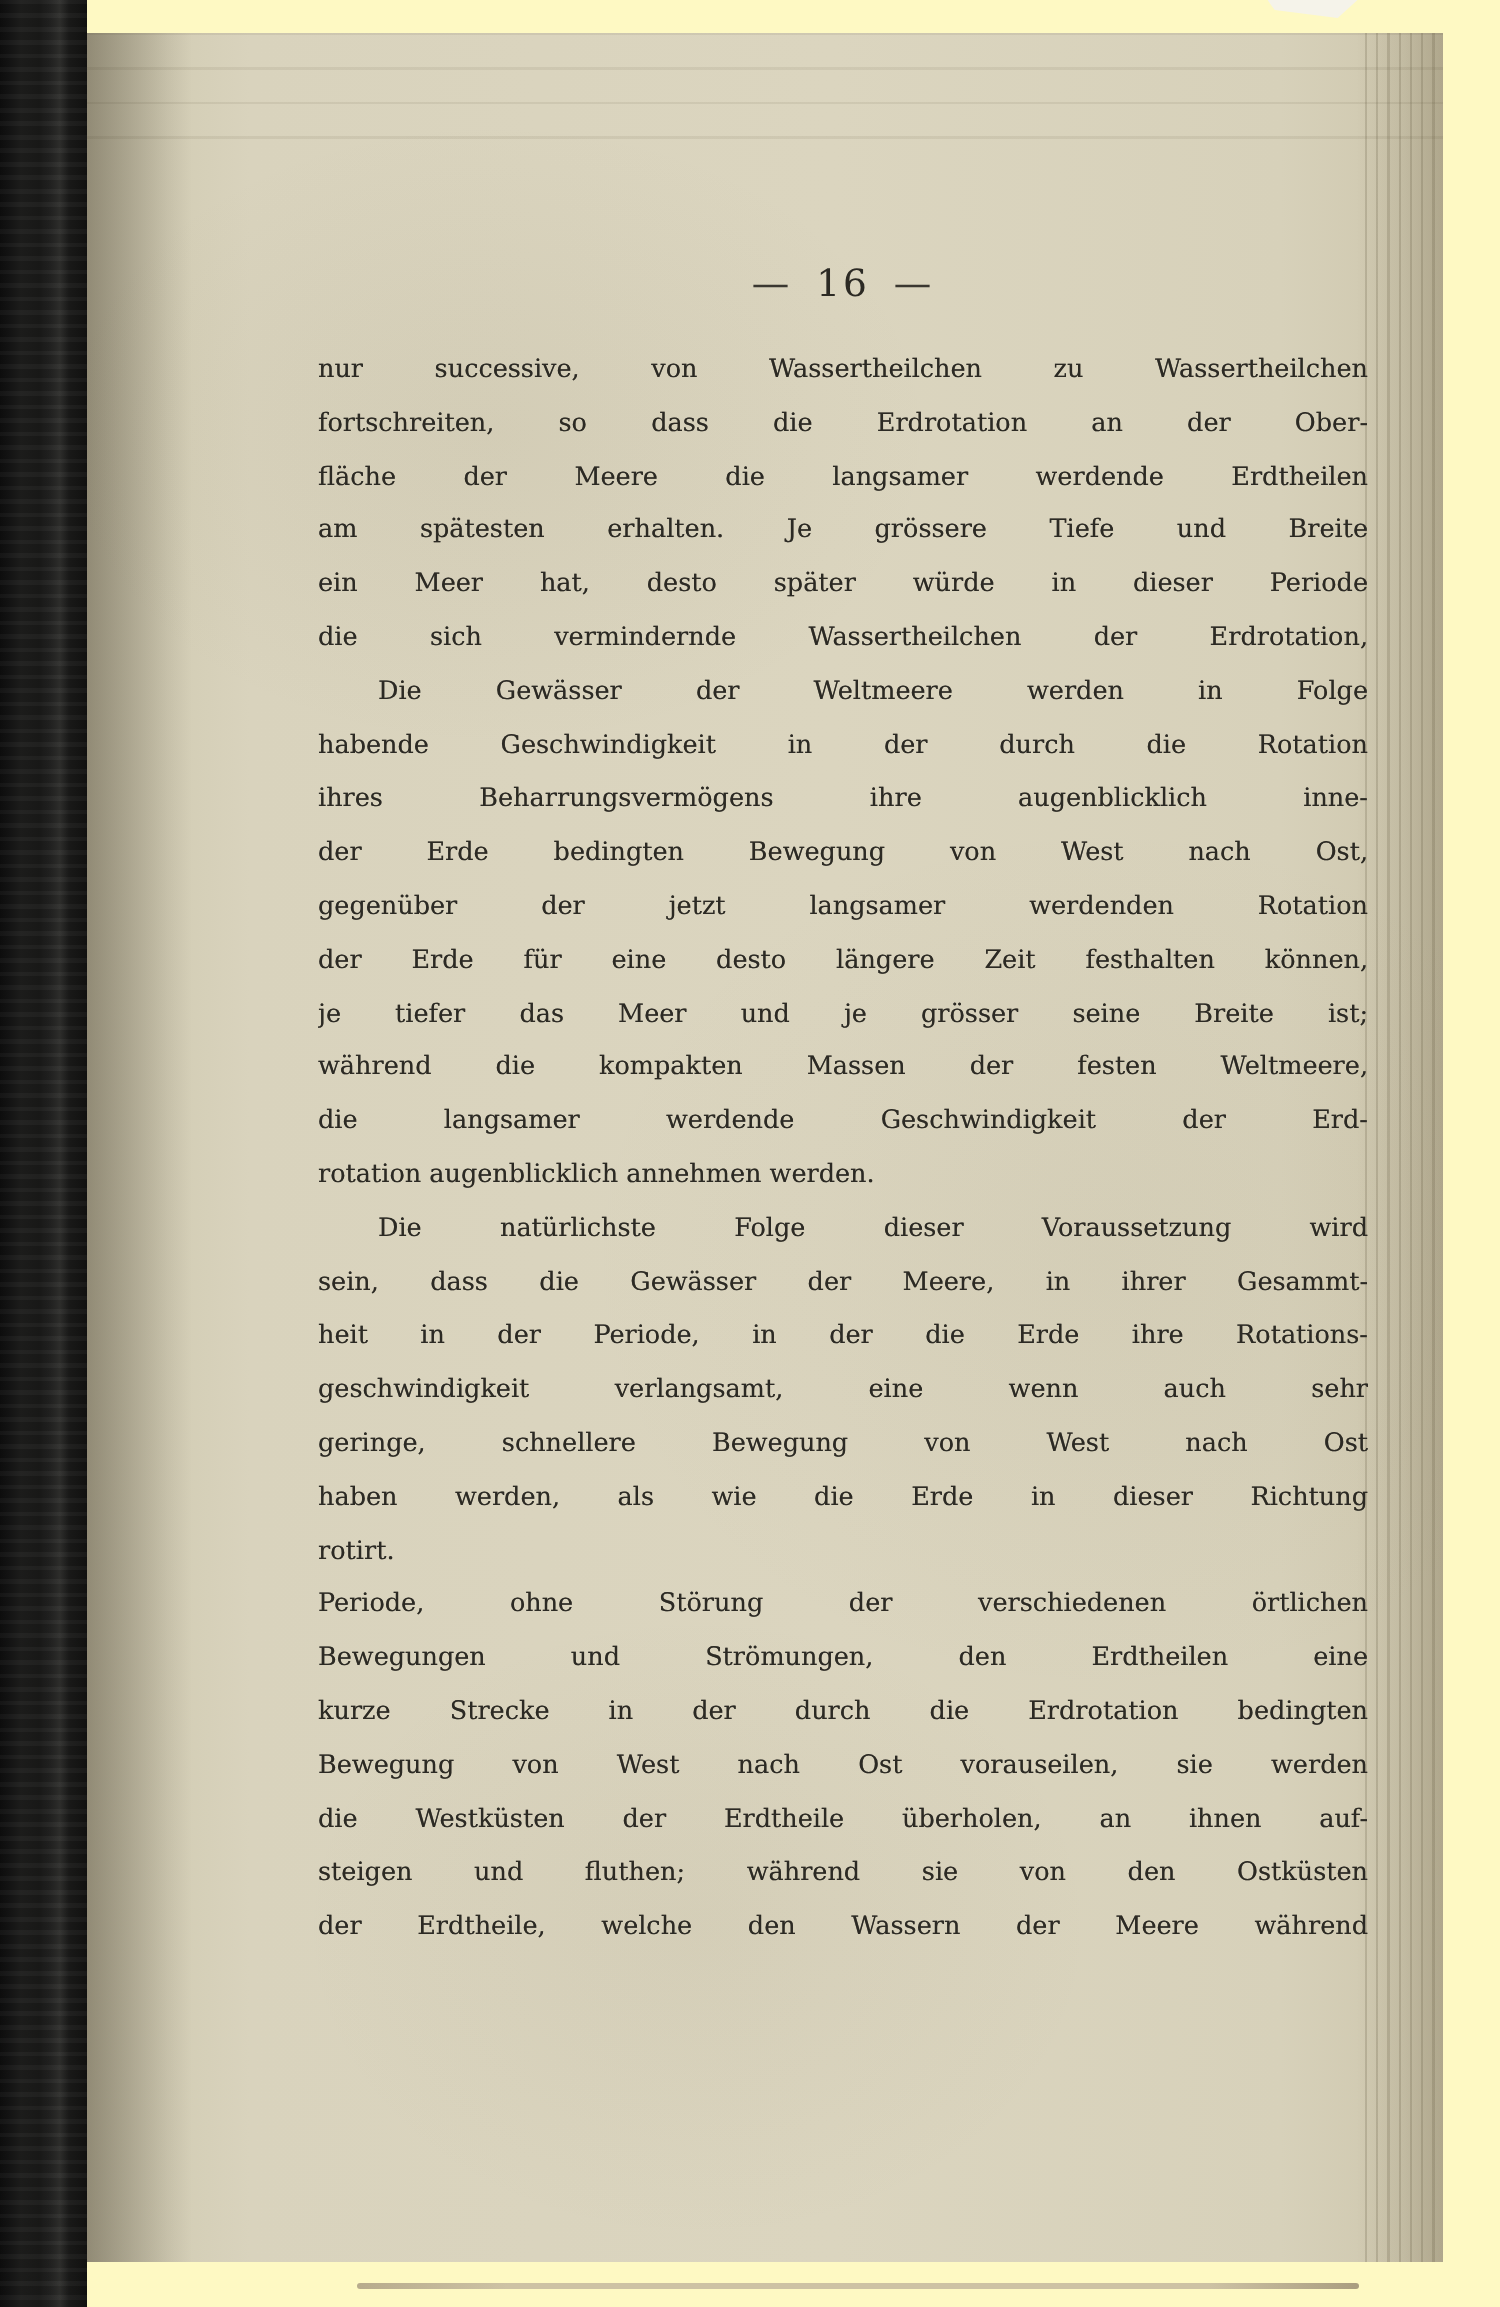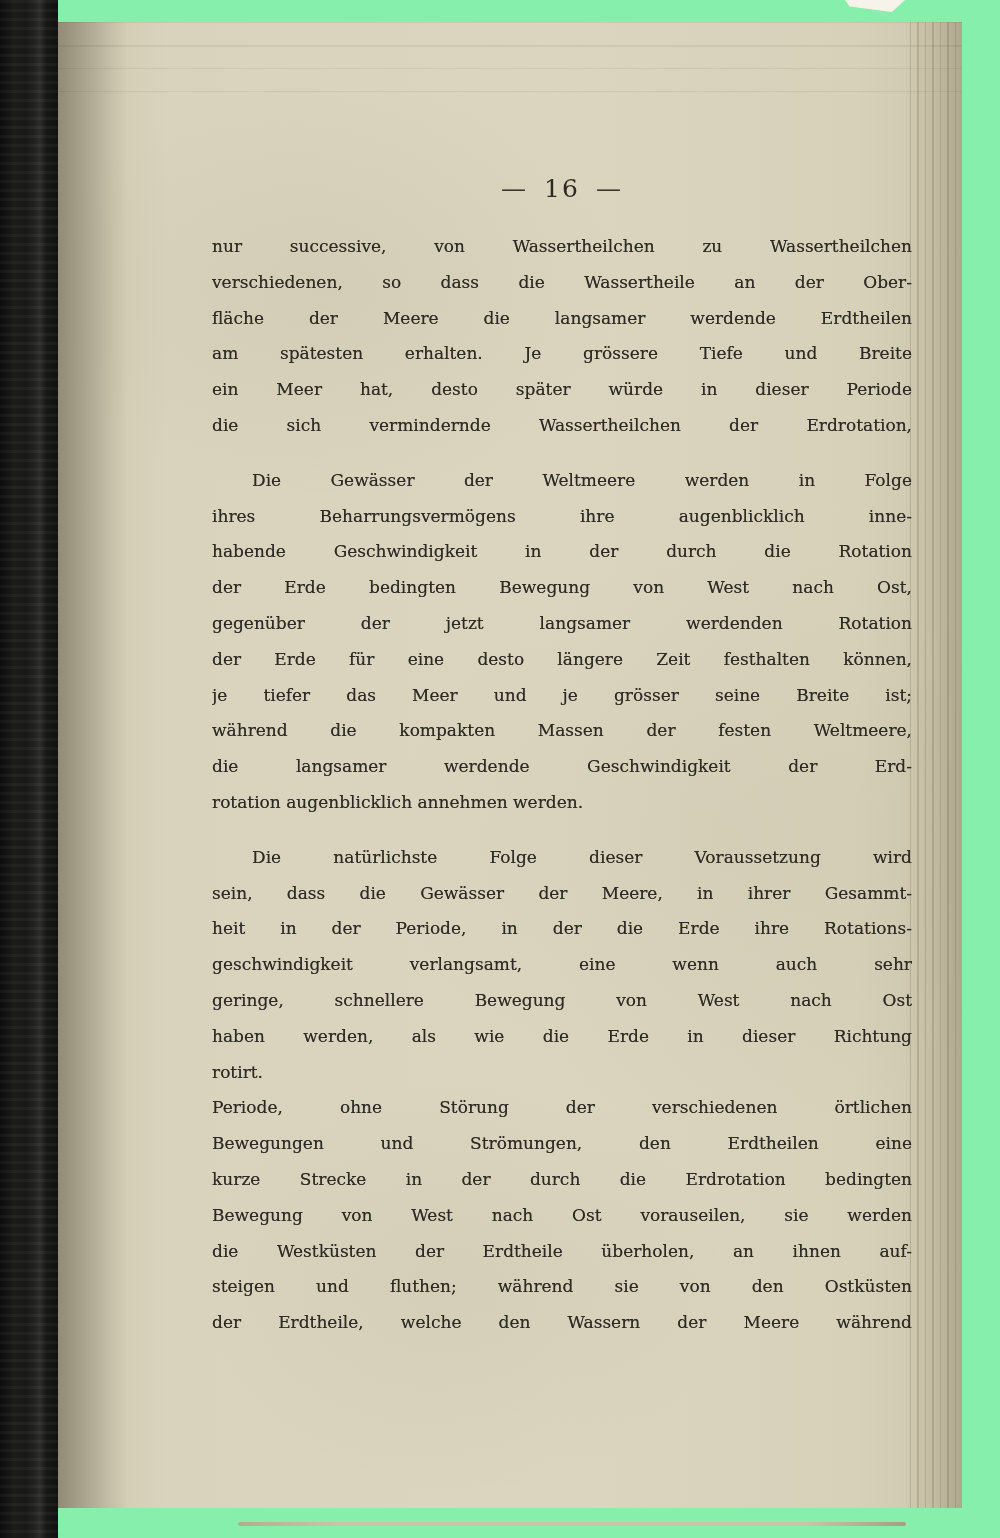--- a/index.html
+++ b/index.html
@@ -1,21 +1,21 @@
 <!DOCTYPE html>
 <html><head>
 <meta charset="utf-8">
 <style>
   html,body{margin:0;padding:0;}
   body{
     width:1000px;height:1538px;
     font-family:"DejaVu Serif","Liberation Serif",serif;
     background:#0b0b0b;overflow:hidden;
   }
-  .scene{position:relative;width:1000px;height:1538px;background:#86efac;}
+  .scene{position:relative;width:1000px;height:1538px;background:#fef9c3;}
 
   
   .binding{
     position:absolute;left:0;top:0;width:58px;height:1538px;
     background:
       linear-gradient(90deg,
         #0e0e0e 0px,#141414 6px,#1d1d1c 14px,#191918 26px,
         #232322 34px,#2f2f2d 40px,#1a1a19 46px,#121211 58px);
   }
   .binding:after{
@@ -84,49 +84,49 @@
     margin-bottom:26px;color:#2c2a24;
   }
   .pagehead .dash{padding:0 16px;color:#3a3730;}
   .line{
     font-size:17px;line-height:35.8px;height:35.8px;
     text-align:justify;text-align-last:justify;
     overflow:hidden;white-space:nowrap;
     text-shadow:0 0 0.4px rgba(44,42,36,0.6);
   }
   .line.lastline{text-align-last:left;}
-  .line.indent{text-indent:40px;margin-top:19px;}
+  .line.indent{text-indent:40px;}
 </style>
 </head>
 <body>
 
 <div class="scene">
 
   <div class="binding"></div>
 
   <div class="page">
     <div class="mottle"></div>
     <div class="edge-top"></div>
     <div class="edge-right"></div>
     <div class="gutter"></div>
 
     <div class="textblock">
       <div class="pagehead">
         <span class="dash">—</span><span>16</span><span class="dash">—</span>
       </div>
       <div id="lines">
           <div class="line">nur successive, von Wassertheilchen zu Wassertheilchen</div>
-          <div class="line">verschiedenen, so dass die Wassertheile an der Ober-</div>
+          <div class="line">fortschreiten, so dass die Erdrotation an der Ober-</div>
           <div class="line">fläche der Meere die langsamer werdende Erdtheilen</div>
           <div class="line">am spätesten erhalten.  Je grössere Tiefe und Breite</div>
           <div class="line">ein Meer hat, desto später würde in dieser Periode</div>
           <div class="line">die sich vermindernde Wassertheilchen der Erdrotation,</div>
           <div class="line indent">Die Gewässer der Weltmeere werden in Folge</div>
+          <div class="line">habende Geschwindigkeit in der durch die Rotation</div>
           <div class="line">ihres Beharrungsvermögens ihre augenblicklich inne-</div>
-          <div class="line">habende Geschwindigkeit in der durch die Rotation</div>
           <div class="line">der Erde bedingten Bewegung von West nach Ost,</div>
           <div class="line">gegenüber der jetzt langsamer werdenden Rotation</div>
           <div class="line">der Erde für eine desto längere Zeit festhalten können,</div>
           <div class="line">je tiefer das Meer und je grösser seine Breite ist;</div>
           <div class="line">während die kompakten Massen der festen Weltmeere,</div>
           <div class="line">die langsamer werdende Geschwindigkeit der Erd-</div>
           <div class="line lastline">rotation augenblicklich annehmen werden.</div>
           <div class="line indent">Die natürlichste Folge dieser Voraussetzung wird</div>
           <div class="line">sein, dass die Gewässer der Meere, in ihrer Gesammt-</div>
           <div class="line">heit in der Periode, in der die Erde ihre Rotations-</div>

